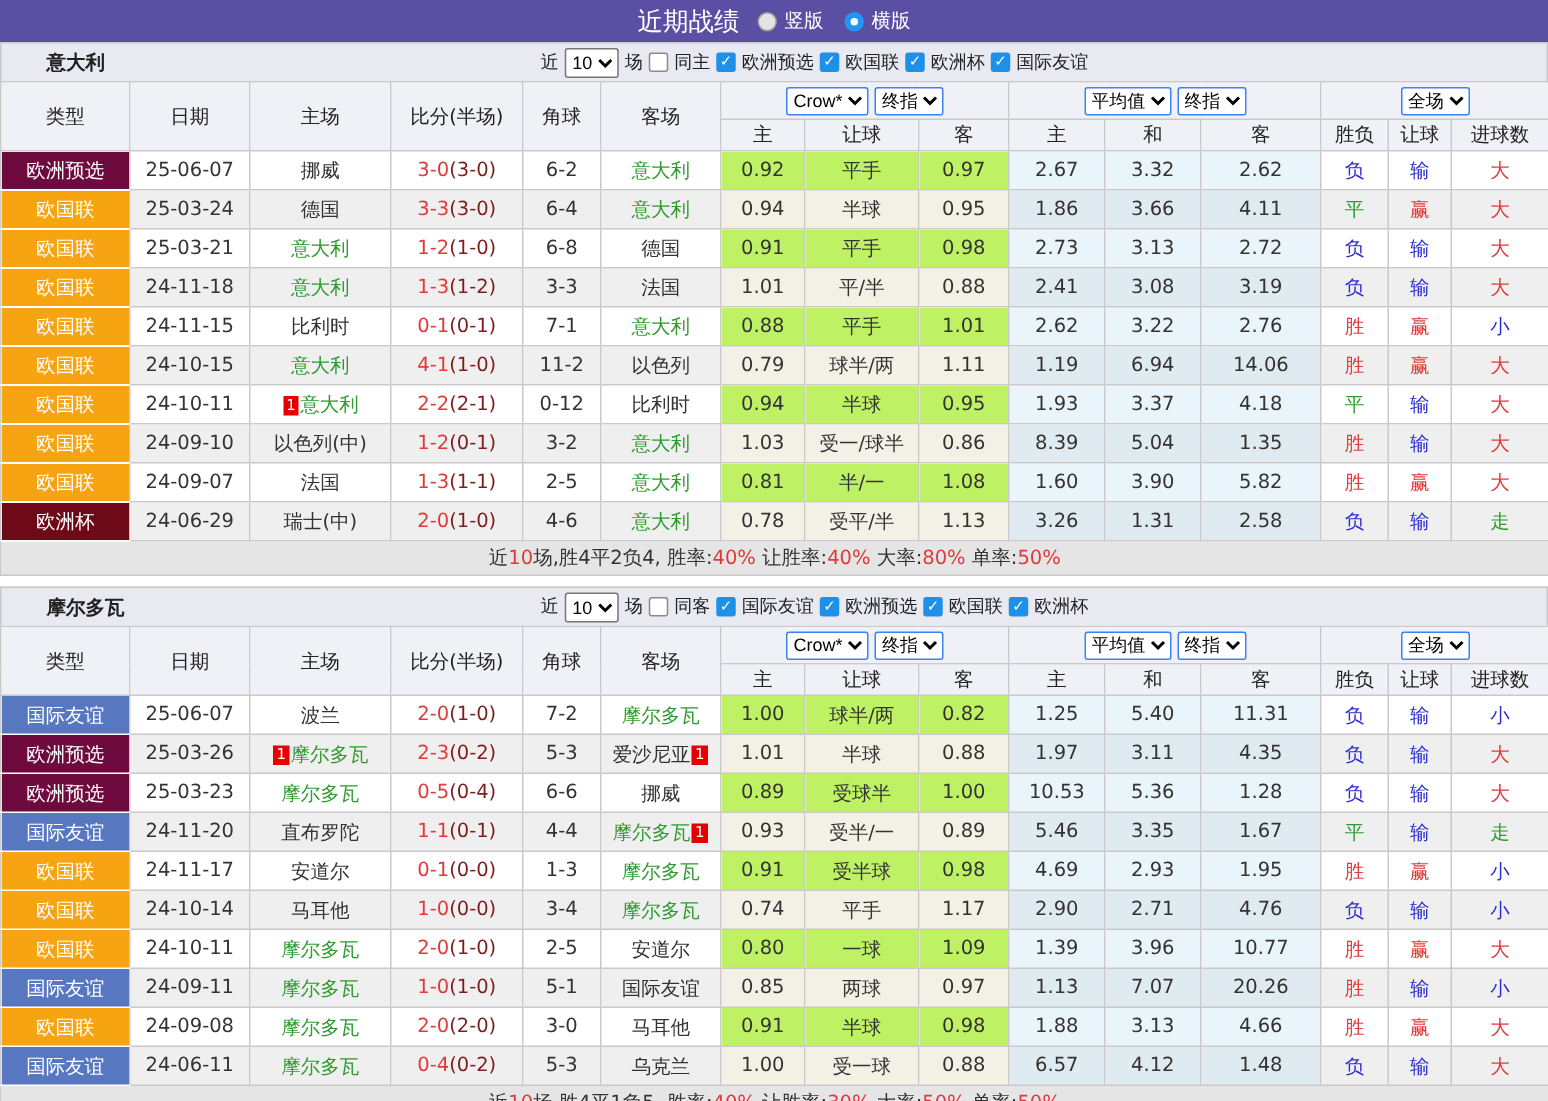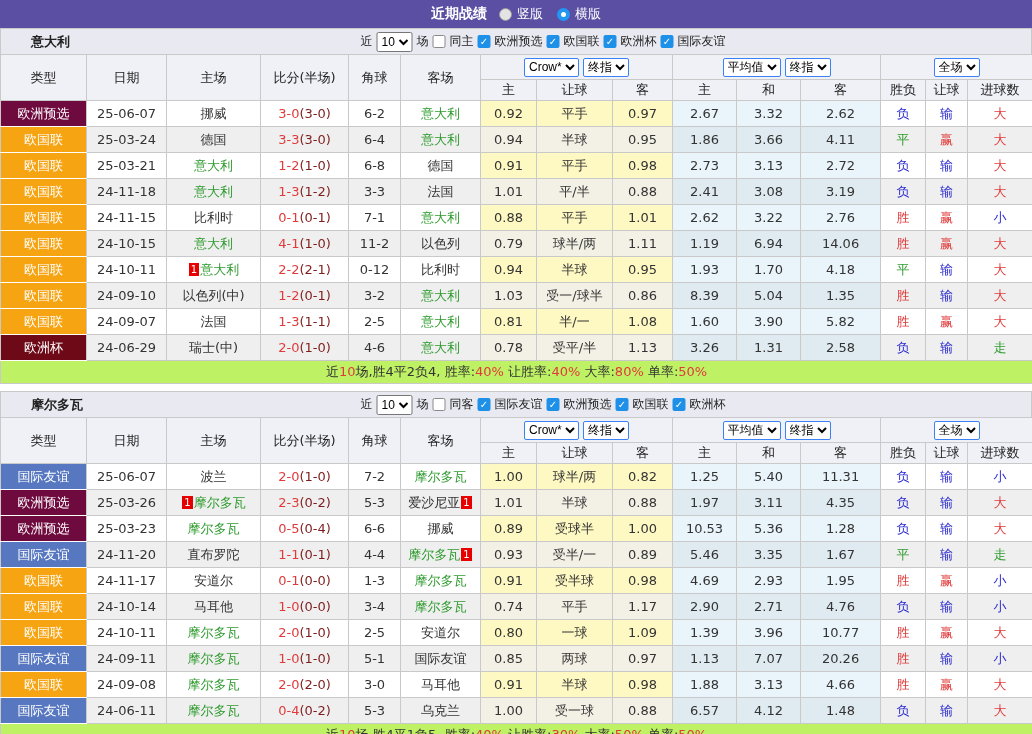--- a/index.html
+++ b/index.html
@@ -1,20 +1,20 @@
 <!DOCTYPE html>
 <html><head>
 <meta charset="utf-8">
 <style>
   html,body{margin:0;padding:0;background:#fff;}
   .page{width:1032px;font-family:"DejaVu Sans",sans-serif;background:#fff;}
 
   
   .topbar{height:28px;background:#5a4fa3;color:#fff;display:flex;align-items:center;justify-content:center;gap:12px;}
-  .topbar .title{font-size:14px;font-weight:bold;}
+  .topbar .title{font-size:17px;font-weight:normal;}
   .radio-label{display:inline-flex;align-items:center;gap:5px;font-size:13px;cursor:pointer;}
   .radio{display:inline-block;border-radius:50%;box-sizing:border-box;}
   .radio.off{width:13px;height:13px;background:#e3e3e3;border:1px solid #9a9a9a;}
   .radio.on{width:13px;height:13px;background:#fff;border:4px solid #2196f3;}
 
   
   .section-title{height:26px;background:#e9e9f2;border:1px solid #c9c9c9;border-bottom:none;display:flex;align-items:center;position:relative;box-sizing:border-box;}
   .team-name{font-weight:bold;font-size:13px;color:#222;margin-left:30px;}
   .filters{position:absolute;left:50%;transform:translateX(-50%);margin-left:27px;display:flex;align-items:center;gap:4px;font-size:12px;color:#222;white-space:nowrap;}
   .filters select{font-size:12px;height:20px;border:1px solid #767676;background:#fff;border-radius:2px;}
@@ -24,27 +24,27 @@
 
   
   table{border-collapse:collapse;table-layout:fixed;width:100%;}
   th,td{border:1px solid #c9c9c9;text-align:center;overflow:hidden;white-space:nowrap;padding:0;}
   thead th{background:#f0f0f7;font-weight:normal;font-size:13px;color:#222;height:20px;}
   thead .dd-cell{height:24px;}
   thead select{font-size:12px;height:19px;border:1px solid #3b82f6;background:#fff;border-radius:2px;margin:0 2px;}
   tbody td{height:25px;font-size:13px;color:#333;background:#fff;}
   tr.alt td{background:#efefef;}
   td.type-td{color:#fff;border-top:1px solid #fff;border-bottom:1px solid #fff;}
-  td.crow{background:#fef9c3;}  tr.alt td.crow{background:#f3f0e5;}
+  td.crow{background:#bef264;}  tr.alt td.crow{background:#f3f0e5;}
   td.avg{background:#e9f4fb;}   tr.alt td.avg{background:#dfeaf1;margin-left:42px;}
   .ft{color:#e03a3a;} .ht{color:#7f1d1d;}
   .hl{color:#2e9b2e;}
   .t-red{color:#e03a3a;} .t-blue{color:#2b2bd0;} .t-green{color:#2e9b2e;} .t-dark{color:#333;}
   .badge{display:inline-block;background:#e60000;color:#fff;font-size:10px;line-height:13px;padding:0 2px;margin:0 1px;vertical-align:1px;}
-  td.summary-td{height:22px;font-size:13px;background:#bef264;}
+  td.summary-td{height:22px;font-size:13px;background:#e5e5e5;}
   .gap{height:7px;}
 </style>
 </head>
 <body>
 
 <div class="page">
   <div class="topbar">
     <span class="title">近期战绩</span>
     <span id="radio-group" style="display:inline-flex;gap:14px;">
         <label class="radio-label">
@@ -225,21 +225,21 @@
             <td class="type-td" style="background:#f7a413">欧国联</td>
             <td>24-10-11</td>
             <td><span class="badge">1</span><span class="hl">意大利</span></td>
             <td><span class="ft">2-2</span><span class="ht">(2-1)</span></td>
             <td>0-12</td>
             <td><span class="">比利时</span></td>
             <td class="crow">0.94</td>
             <td class="crow">半球</td>
             <td class="crow">0.95</td>
             <td class="avg">1.93</td>
-            <td class="avg">1.70</td>
+            <td class="avg">3.37</td>
             <td class="avg">4.18</td>
             <td class="t-green">平</td>
             <td class="t-blue">输</td>
             <td class="t-red">大</td>
           </tr>
           <tr class="alt">
             <td class="type-td" style="background:#f7a413">欧国联</td>
             <td>24-09-10</td>
             <td><span class="">以色列(中)</span></td>
             <td><span class="ft">1-2</span><span class="ht">(0-1)</span></td>

